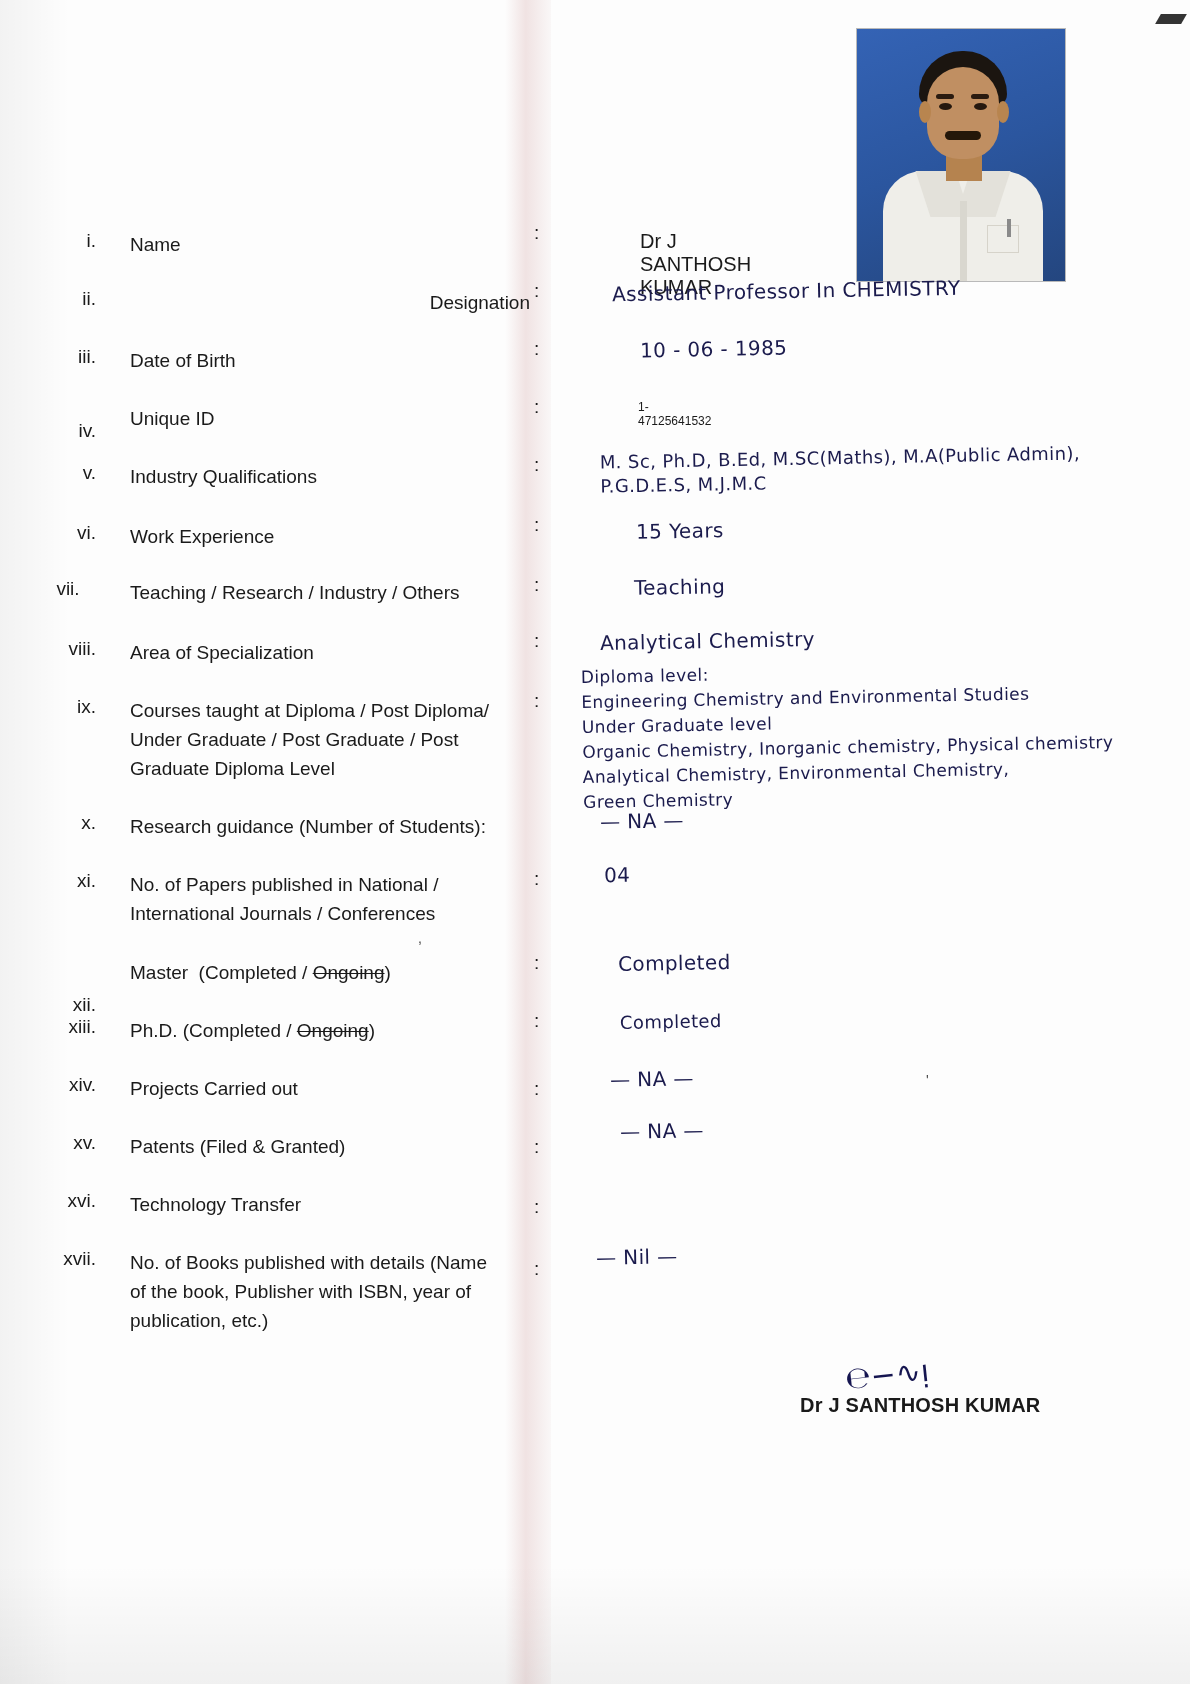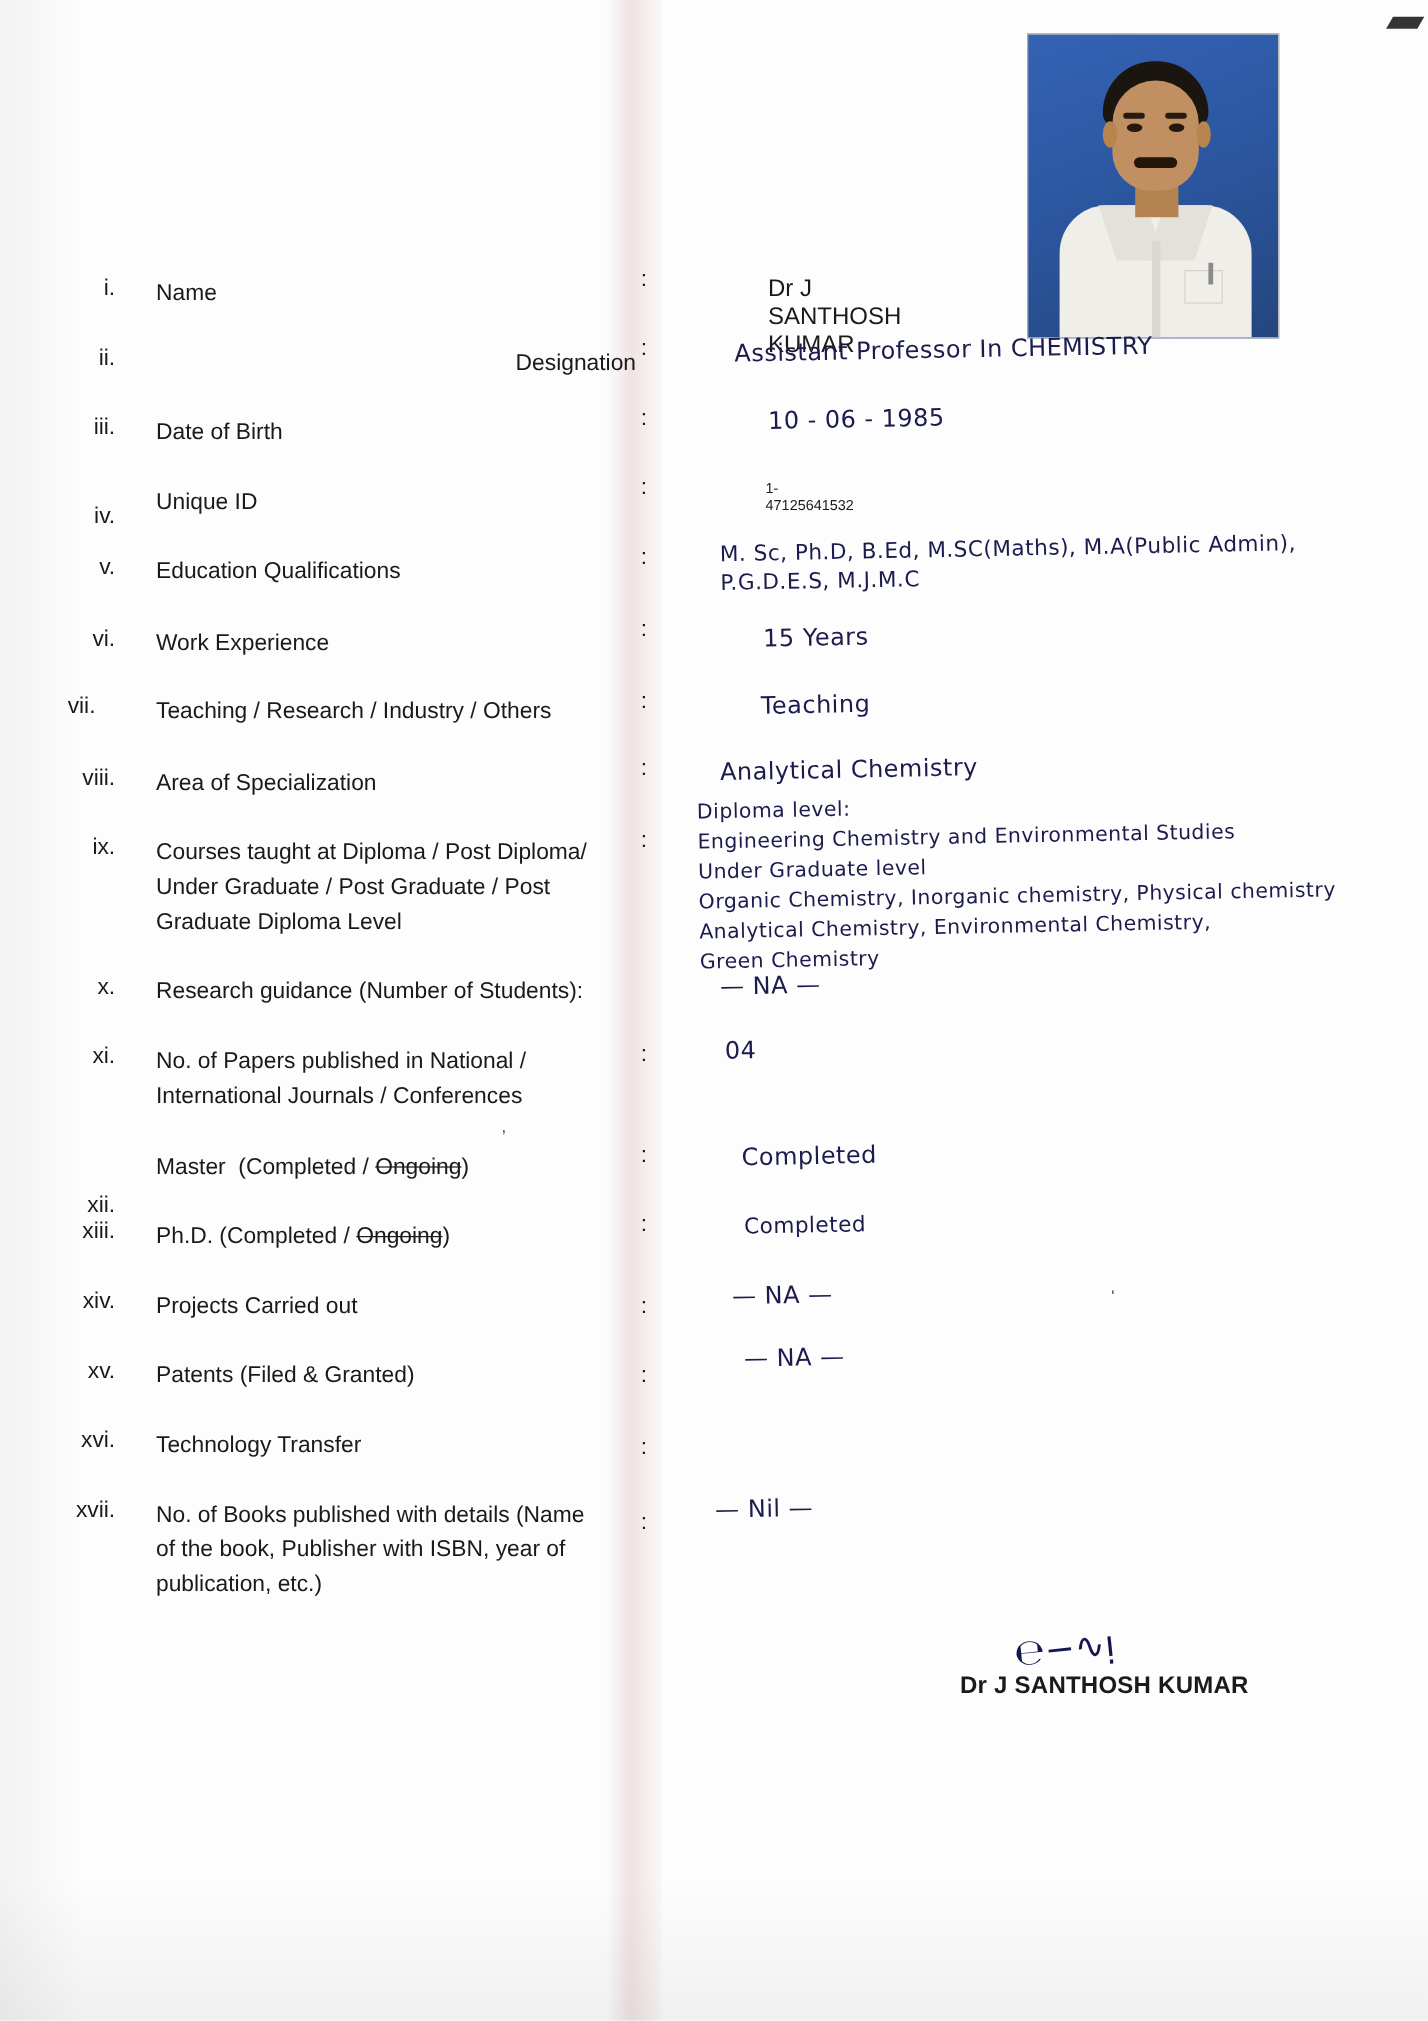--- a/index.html
+++ b/index.html
@@ -279,21 +279,21 @@
 
     <div class="row">
       <div class="num" style="left:40px; top:404px;margin-top:16px;">iv.</div>
       <div class="label" style="top:404px;">Unique ID</div>
       <div class="colon" style="top:396px;">:</div>
       <div style="position:absolute; left:638px; top:400px; font-size:12px;">1-47125641532</div>
     </div>
 
     <div class="row">
       <div class="num" style="left:40px; top:462px;">v.</div>
-      <div class="label" style="top:462px;">Education Qualifications</div>
+      <div class="label" style="top:462px;">Industry Qualifications</div>
       <div class="colon" style="top:454px;">:</div>
       <div class="hand small" style="left:600px; top:446px;">M. Sc, Ph.D, B.Ed, M.SC(Maths), M.A(Public Admin),
 P.G.D.E.S, M.J.M.C</div>
     </div>
 
     <div class="row">
       <div class="num" style="left:40px; top:522px;">vi.</div>
       <div class="label" style="top:522px;">Work Experience</div>
       <div class="colon" style="top:514px;">:</div>
       <div class="hand" style="left:636px; top:518px;">15 Years</div>

